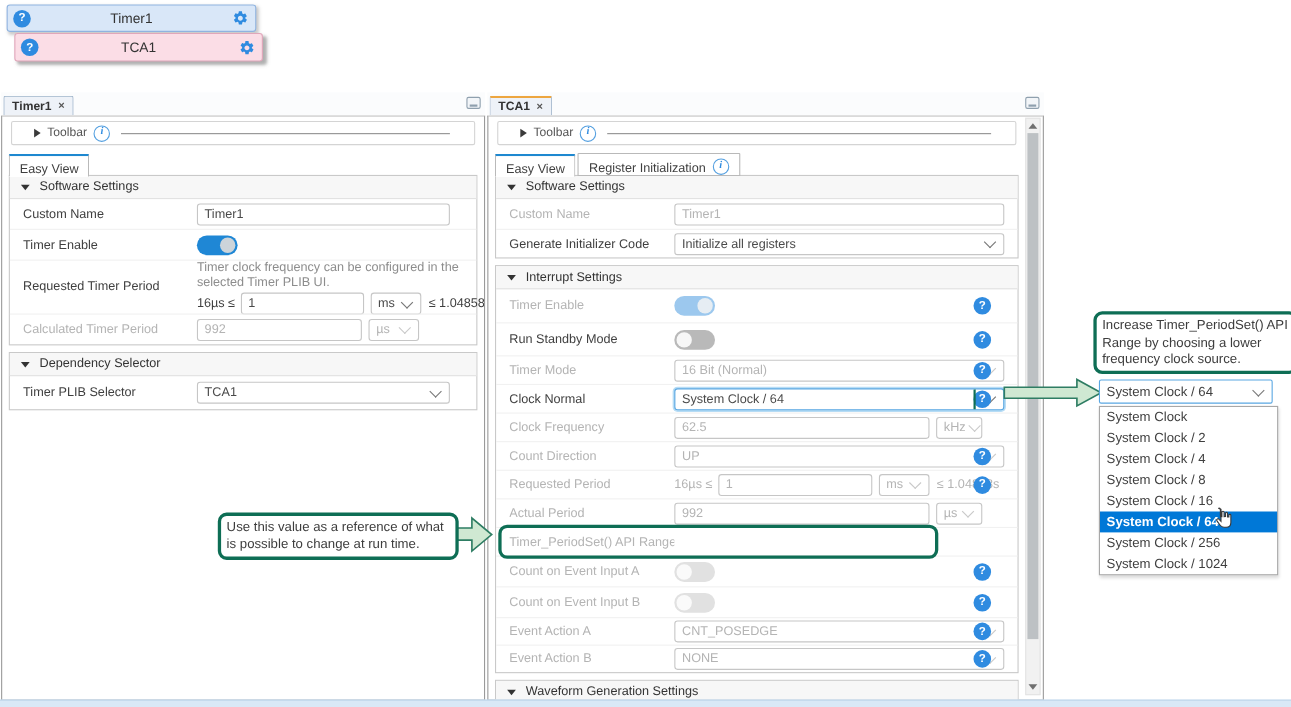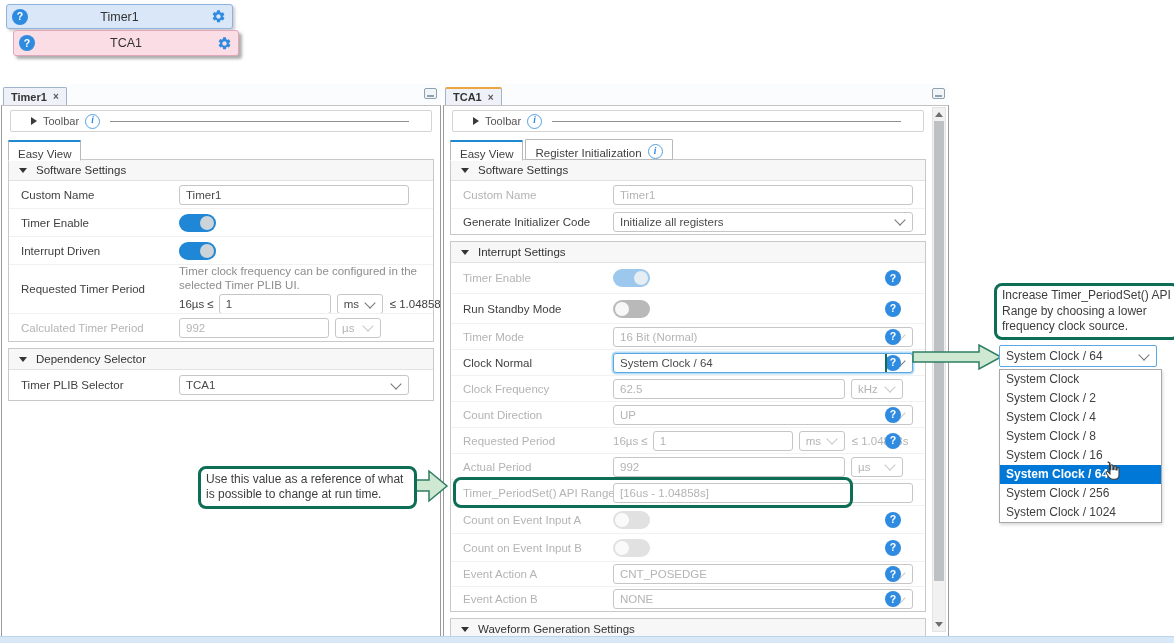--- a/index.html
+++ b/index.html
@@ -56,21 +56,21 @@
   .panel-left .lbl{width:158px;}
   .dim{color:#b4b4b4;}
   .hintgray{color:#8d8d8d;}
 
   .field{height:20px;border:1px solid #c6c6c6;border-radius:3px;background:#fff;display:flex;align-items:center;
          padding:0 6px;color:#4a4a4a;box-sizing:border-box;white-space:nowrap;overflow:hidden;flex:none;}
   .field.dimf{color:#b4b4b4;}
   .select{justify-content:space-between;gap:4px;text-align:right;}
   .chev{width:7px;height:7px;border-right:1.6px solid #767676;border-bottom:1.6px solid #767676;transform:rotate(45deg);flex:none;margin:-3px 2px 0 0;}
   .dimf .chev{border-color:#c9c9c9;}
-  .w300{width:300px}.w230{width:230px}.w232{width:232px}.w150f{width:150px}.w140{width:140px}.w112{width:112px}.w46{width:46px}.w60{width:52px}
+  .w300{width:300px}.w230{width:230px}.w232{width:232px}.w150f{width:150px}.w140{width:140px}.w112{width:112px}.w46{width:46px}.w60{width:42px}
   .gapl{margin-left:6px;}
   .minmax{white-space:nowrap;flex:none;}
   .mm-l{margin-right:5px;} .mm-r{margin-left:7px;}
 
   .tog{width:37px;height:18px;border-radius:10px;position:relative;flex:none;}
   .tog .kn{position:absolute;top:2px;width:14px;height:14px;border-radius:50%;}
   .tog.on{background:#1f87d5;} .tog.on .kn{right:2px;background:#ccd4da;}
   .tog.on.dimt{background:#9cc8ee;} .tog.on.dimt .kn{background:#e6edf3;}
   .tog.off{background:#b9b9b9;} .tog.off .kn{left:2px;background:#f7f7f7;}
   .tog.off.dimt{background:#e1e1e1;} .tog.off.dimt .kn{left:2px;background:#fafafa;}
@@ -151,26 +151,20 @@
         <div class="row h27">
           <span class="lbl">Custom Name</span>
           <span class="field w230">Timer1</span>
         </div>
         <div class="row h28">
           <span class="lbl">Timer Enable</span>
           <span class="tog on">
               <span class="kn"></span>
             </span>
         </div>
-        <div class="row h28">
-          <span class="lbl">Interrupt Driven</span>
-          <span class="tog on">
-              <span class="kn"></span>
-            </span>
-        </div>
         <div class="row h49">
           <span class="lbl">Requested Timer Period</span>
           <div>
             <div class="hintgray" style="width:258px;line-height:1.25;">Timer clock frequency can be configured in the selected Timer PLIB UI.</div>
             <div style="display:flex;align-items:center;margin-top:2px;">
               <span class="minmax mm-l">16µs ≤</span>
               <span class="field w112">1</span>
               <span class="field select w46 gapl">
                   <span>ms</span>
                   <span class="chev"></span>
@@ -315,21 +309,20 @@
           <span class="lbl dim">Actual Period</span>
           <span class="field dimf w232">992</span>
           <span class="field select dimf w60 gapl">
               <span>µs</span>
               <span class="chev"></span>
             </span>
         </div>
         <div class="row h26">
           <span class="api-high"></span>
           <span class="lbl dim">Timer_PeriodSet() API Range</span>
-          <span class="field dimf w300">[16us - 1.04858s]</span>
         </div>
         <div class="row h28">
           <span class="lbl dim">Count on Event Input A</span>
           <span class="tog off dimt">
               <span class="kn"></span>
             </span>
           <span class="help">?</span>
         </div>
         <div class="row h28">
           <span class="lbl dim">Count on Event Input B</span>

